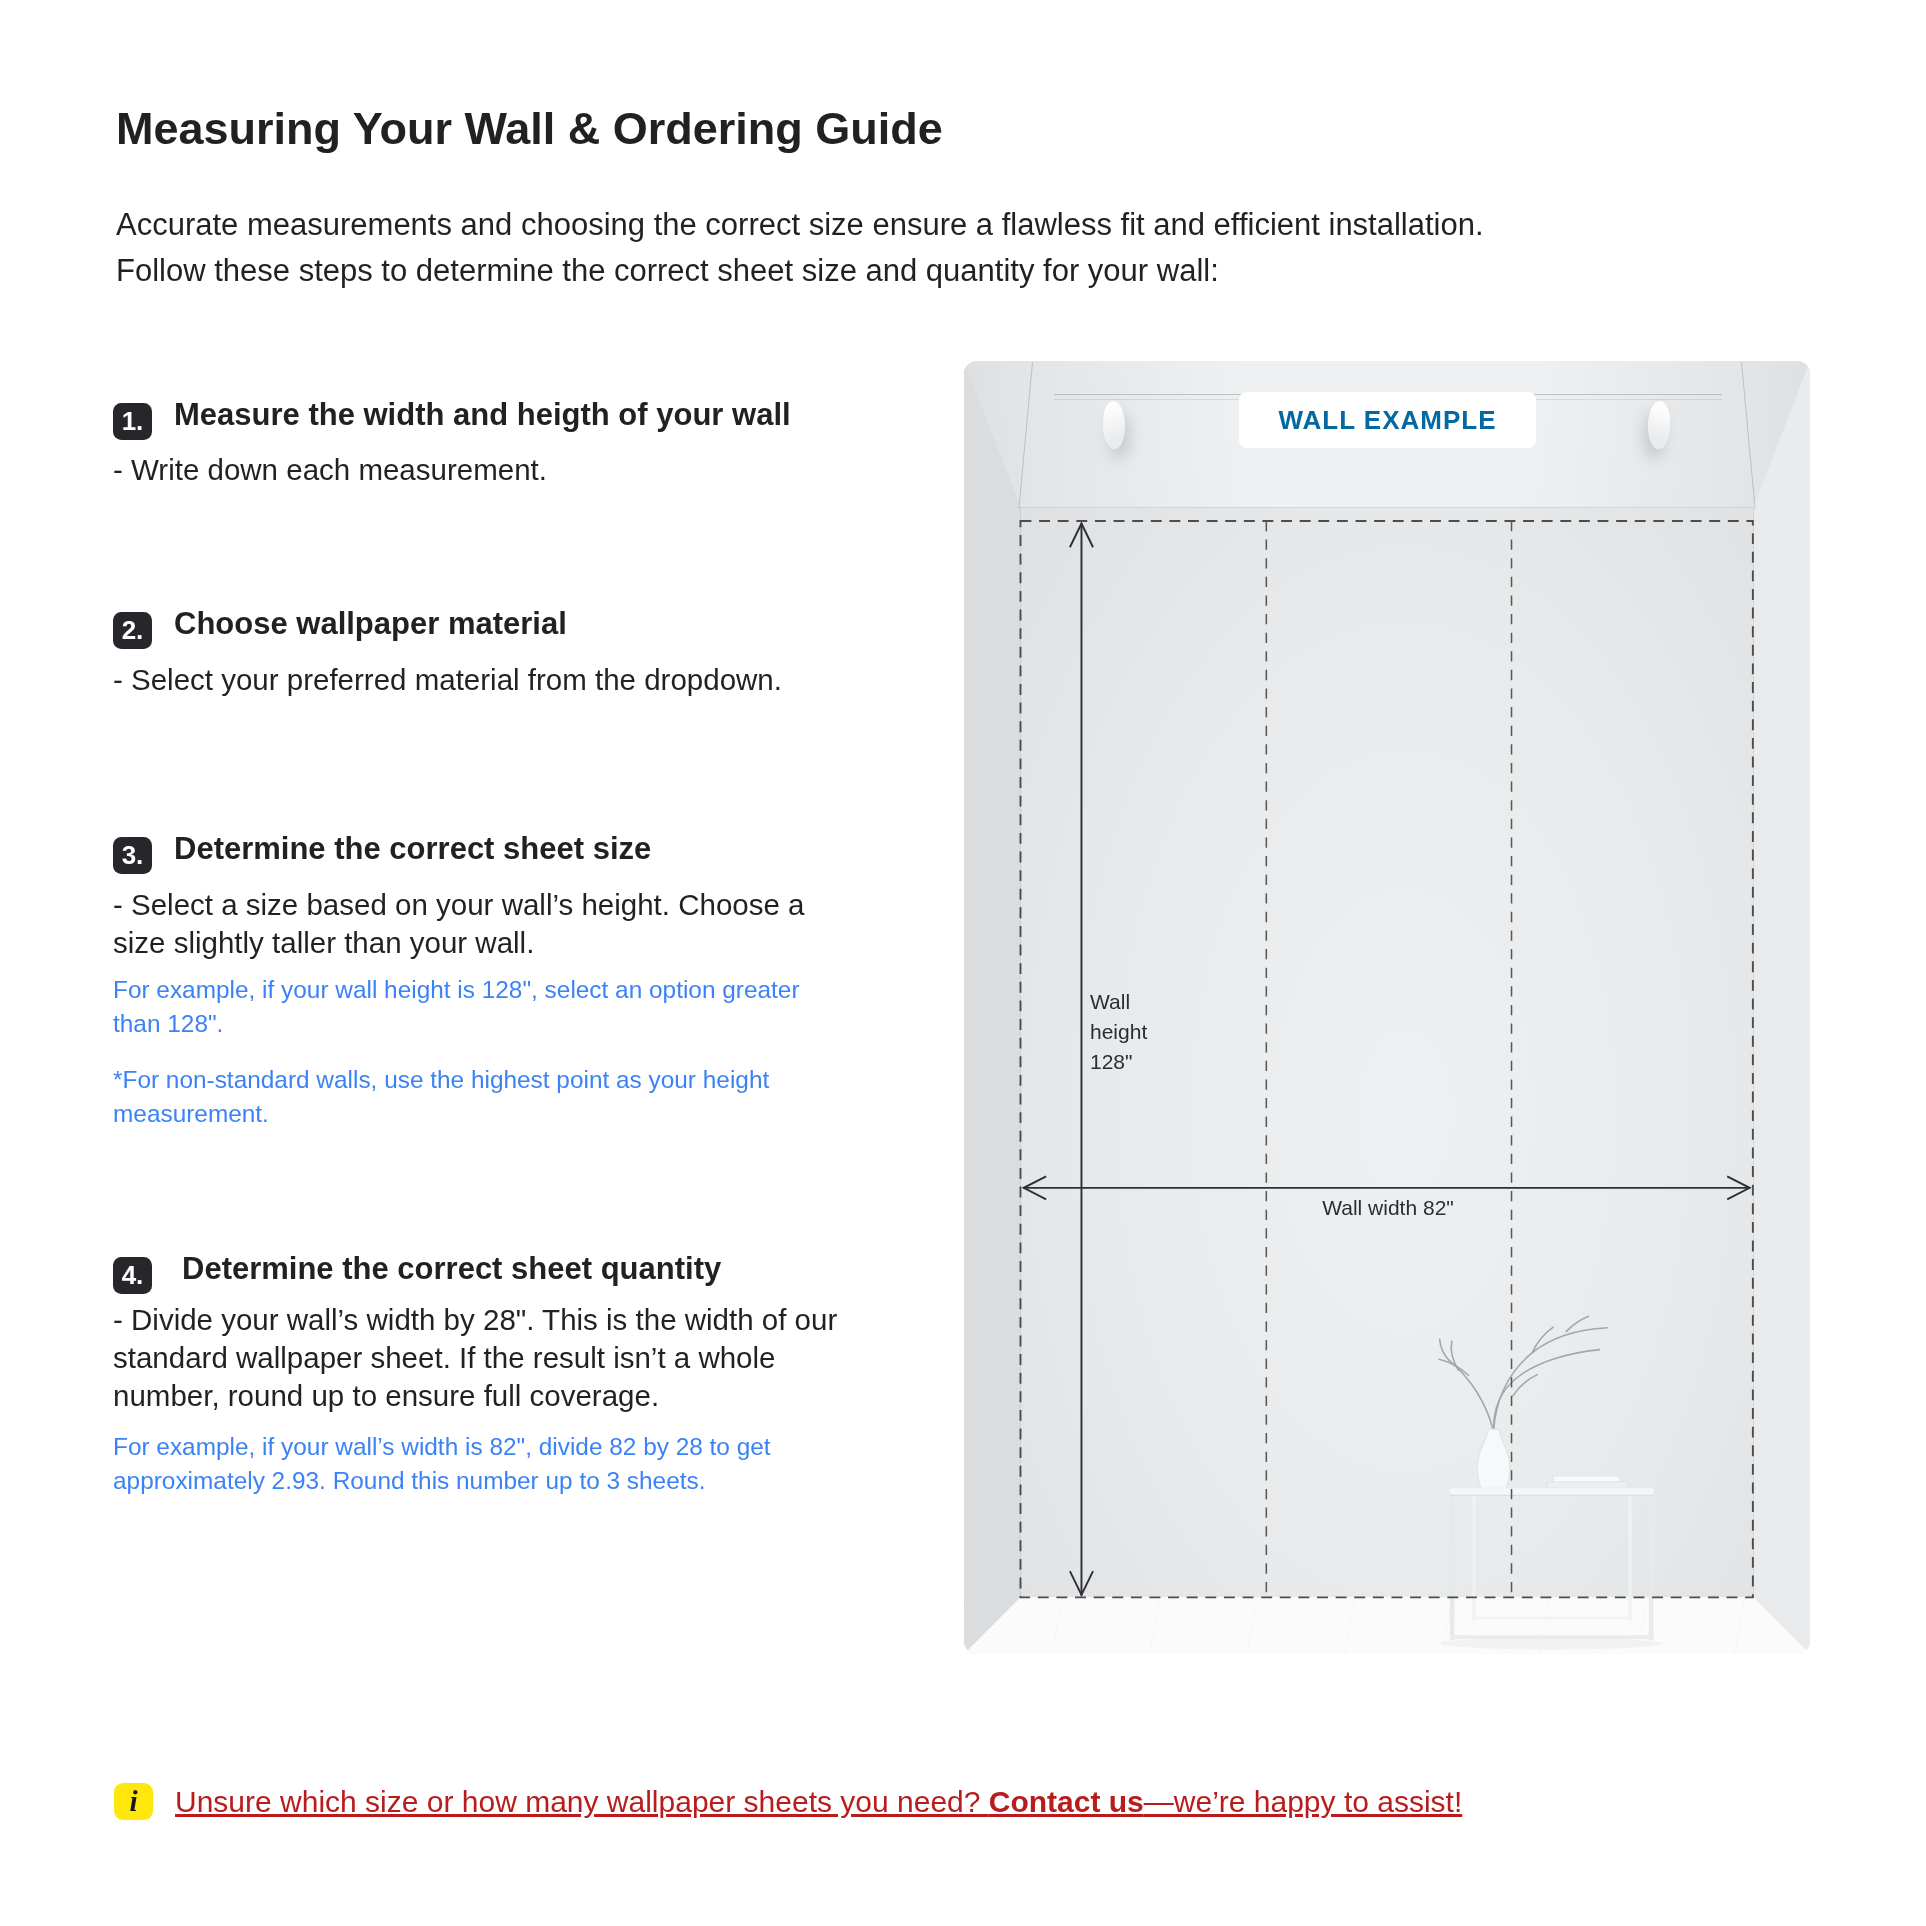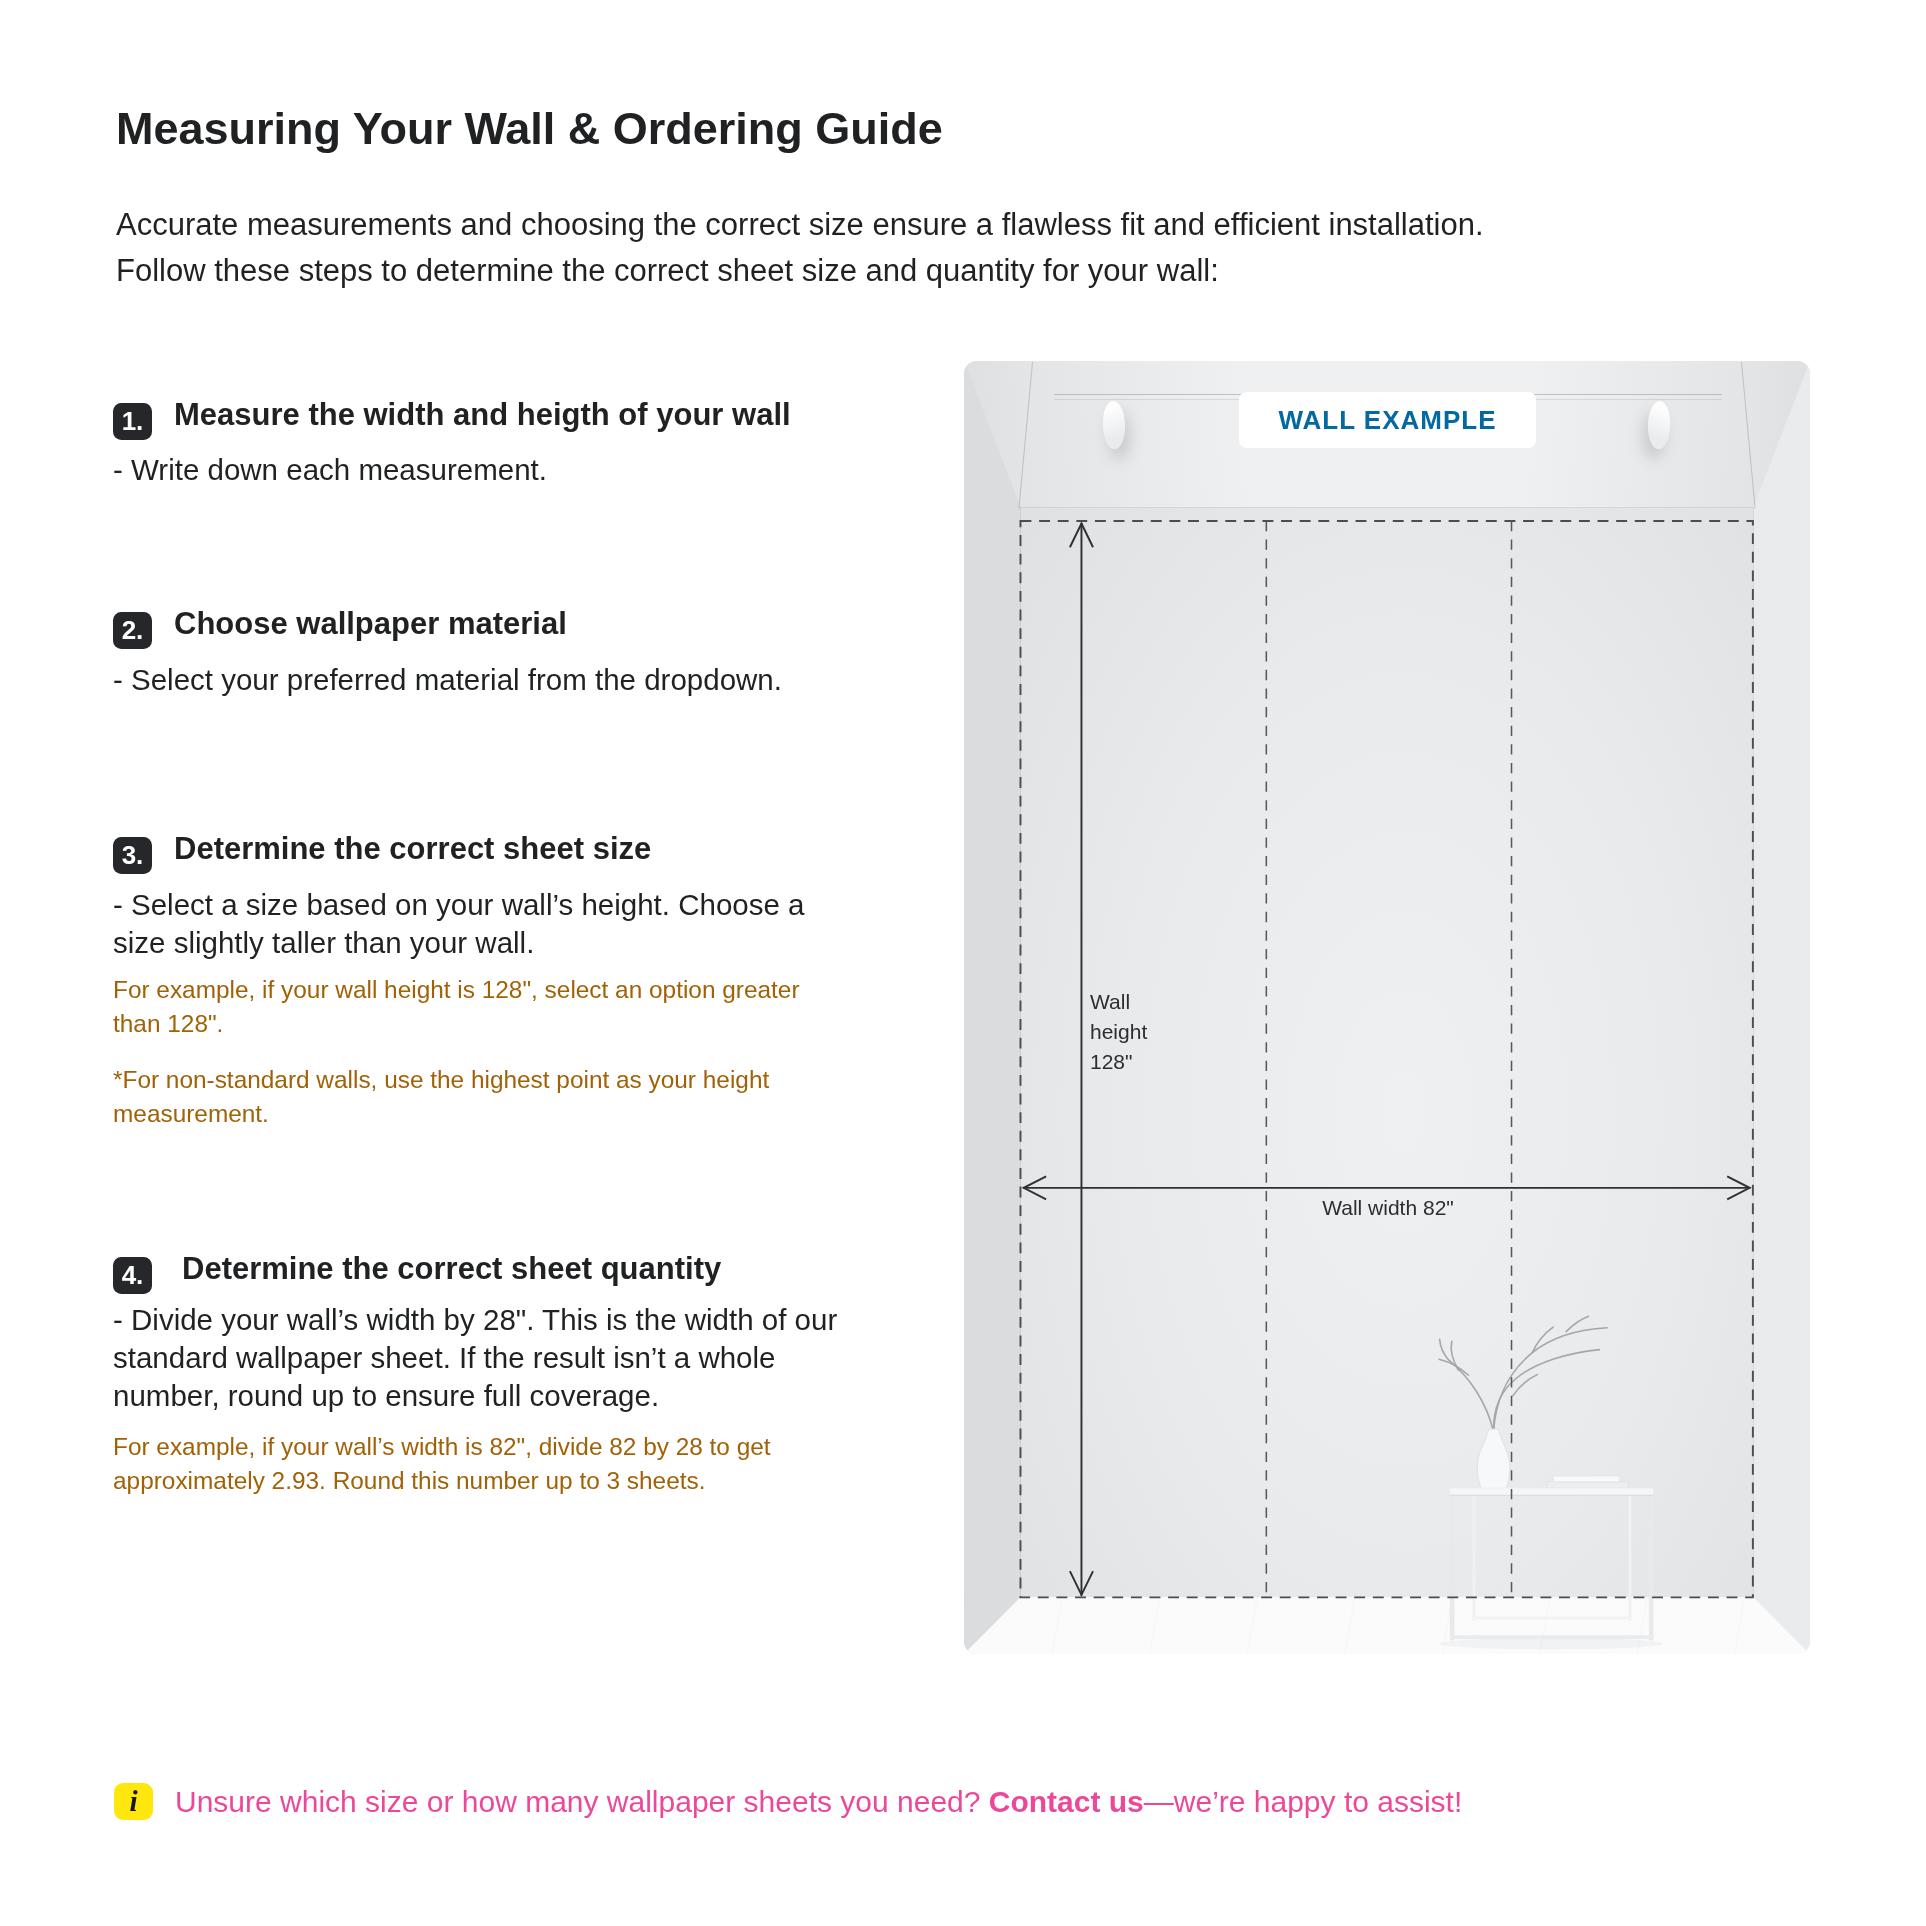--- a/index.html
+++ b/index.html
@@ -4,21 +4,21 @@
 <style>
   html,body{margin:0;padding:0;background:#ffffff;}
   .page{position:relative;width:1926px;height:1926px;background:#ffffff;overflow:hidden;
         font-family:"Liberation Sans",sans-serif;color:#1f2123;}
   .abs{position:absolute;}
   .pre{white-space:pre-line;}
   .title{font-size:45px;font-weight:700;letter-spacing:0;}
   .intro{font-size:31px;line-height:46px;}
   .step-head{font-size:31px;font-weight:700;}
   .step-body{font-size:29.5px;line-height:38px;}
-  .step-small{font-size:24.4px;line-height:34px;color:#a16207;}
+  .step-small{font-size:24.4px;line-height:34px;color:#3b82f6;}
   .badge{width:39px;height:37px;background:#26272a;border-radius:8.3px;color:#ffffff;
          font-size:26px;font-weight:700;display:flex;align-items:center;justify-content:center;}
   
   .photo{left:964px;top:361px;width:846px;height:1293px;border-radius:13px;overflow:hidden;
          background:radial-gradient(ellipse at 52% 58%, #eff0f1 0%, #e8eaeb 45%, #e0e2e4 78%, #dadcde 100%);}
   .ceiling{left:0;top:0;width:100%;height:100%;
          background:radial-gradient(ellipse at 50% -8%, #eef0f1 25%, #e2e4e6 62%, #cfd2d5 100%);
          clip-path:polygon(0 0,100% 0,93.3% 11.32%,6.7% 11.32%);}
   .lwall{left:0;top:0;width:100%;height:100%;
          background:linear-gradient(90deg,#dadcde 0%,#e2e4e6 100%);
@@ -38,21 +38,21 @@
          transform:rotate(5.3deg);transform-origin:top center;}
   .diagR{left:777px;top:1.3px;width:1.3px;height:147px;background:rgba(120,126,132,0.35);
          transform:rotate(-5.3deg);transform-origin:top center;}
   .sconce{width:22px;height:48px;border-radius:46% 54% 48% 52%;
          background:linear-gradient(160deg,#fdfdfe 20%,#e9ebec 75%);
          box-shadow:5.1px 10.3px 14px rgba(150,155,160,0.38);}
   .example-box{left:275px;top:31px;width:297px;height:56px;background:#ffffff;border-radius:7.7px;
          display:flex;align-items:center;justify-content:center;
          font-size:26px;font-weight:700;letter-spacing:1px;color:#0369a1;}
   .measure-label{font-size:21px;line-height:30px;color:#2b2d2f;}
-  .footer-text{font-size:30px;color:#ec4899;}
+  .footer-text{font-size:30px;color:#b91c1c;text-decoration:underline;}
   .info-icon{left:114px;top:1783px;width:39px;height:37px;background:#ffe70d;border-radius:9px;
          display:flex;align-items:center;justify-content:center;
          font-family:"Liberation Serif",serif;font-style:italic;font-weight:700;font-size:29.5px;color:#17181a;}
 </style>
 </head>
 <body>
 
 <div class="page">
 
   <div class="abs title" style="left:116px;top:103px;">Measuring Your Wall &amp; Ordering Guide</div>

